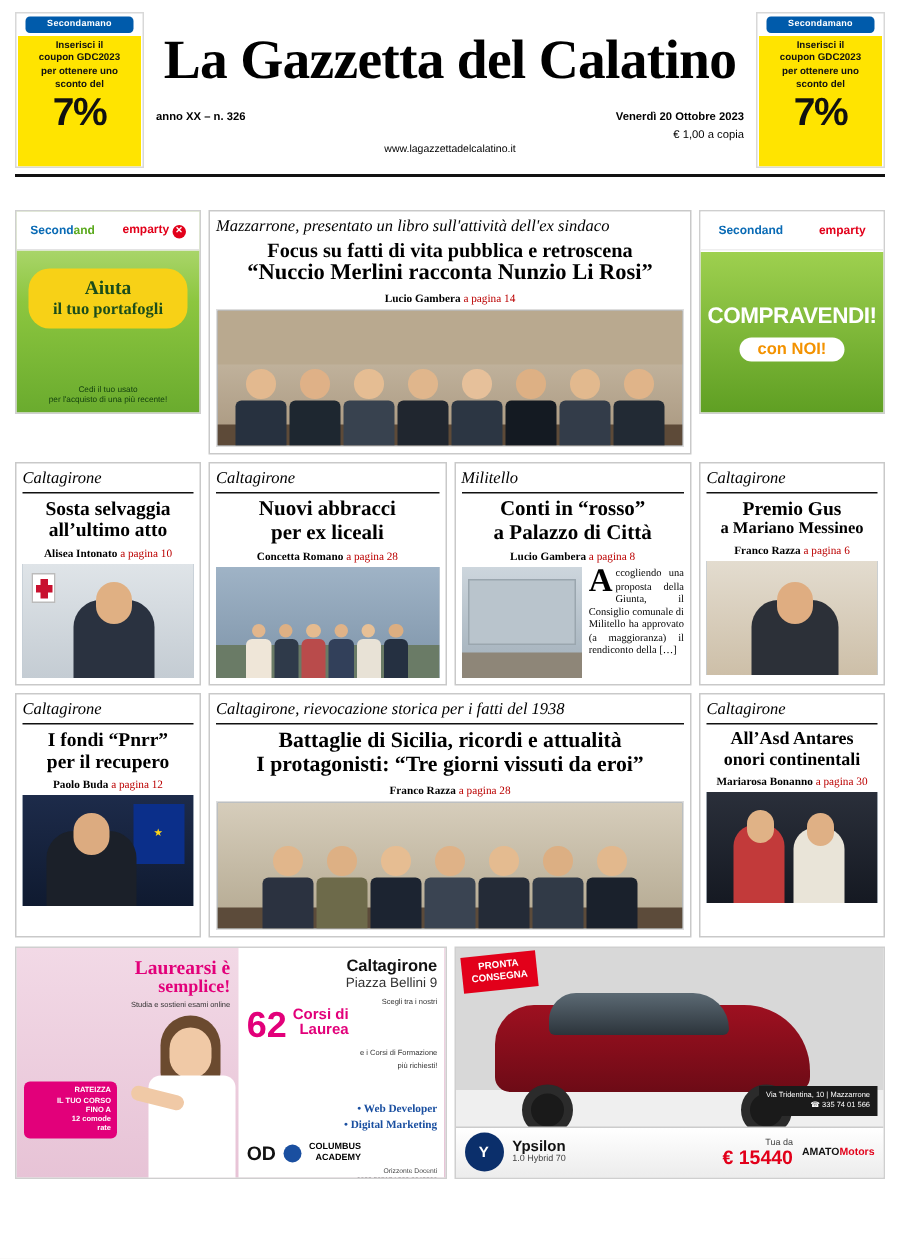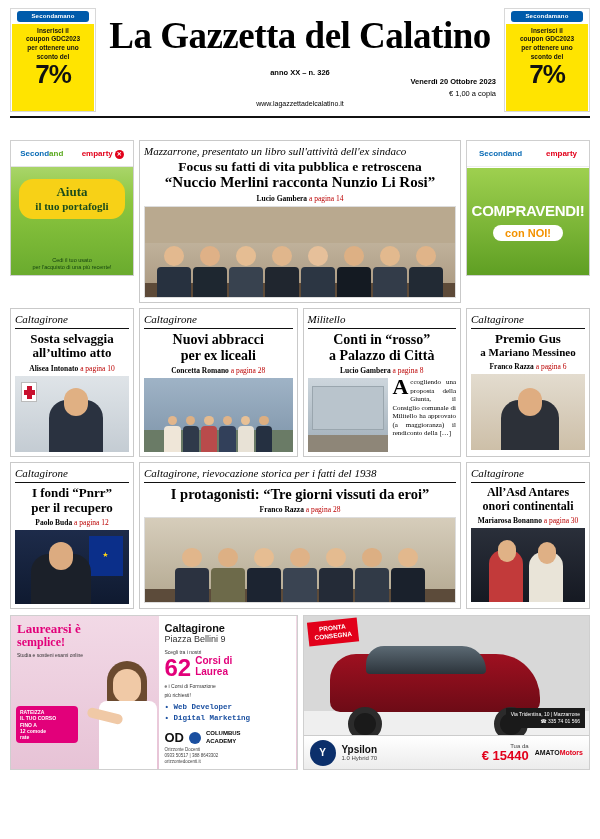--- a/index.html
+++ b/index.html
@@ -82,21 +82,20 @@
     margin-top: 4px;
   }
   .subline {
     display: flex;
     justify-content: space-between;
     font-family: "Liberation Sans", sans-serif;
     font-size: 7.5px;
     font-weight: bold;
     margin-top: 14px;
     padding: 0 2px;
-    flex-direction: column;
   }
   .subline-center { text-align: center; flex: 1; }
   .subline .small { font-weight: normal; }
   .subline-col { display: flex; flex-direction: column; gap: 3px; }
   .subline-col.right { text-align: right; }
   .url {
     font-family: "Liberation Sans", sans-serif;
     font-size: 7px;
     text-align: center;
     margin-top: 2px;
@@ -238,20 +237,21 @@
     grid-template-columns: 1fr 1fr;
     gap: 5px;
     height: 155px;
   }
   .ad-columbus {
     border: 1px solid #cfcfcf;
     position: relative;
     overflow: hidden;
     background: linear-gradient(#f2d9e6, #e7c3d6);
     display: flex;
+    text-align: right;
   }
   .col-left { width: 52%; position: relative; padding: 6px; }
   .col-right { width: 48%; background:#fff; position: relative; padding: 6px 5px; }
   .laurearsi {
     font-family: "Liberation Serif", serif;
     font-weight: bold; font-size: 13px; color: #e2007a; line-height: 1.05;
   }
   .laurearsi .sub { font-size: 12px; }
   .mini { font-family:"Liberation Sans", sans-serif; font-size:5px; color:#333; margin-top:3px;}
   .ratebadge {
@@ -264,21 +264,21 @@
     position: absolute; right: -4px; bottom: 0; width: 70px; height: 120px;
   }
   .g-hair { position:absolute; left:14px; top:12px; width:40px; height:52px; background:#6b4a2f; border-radius:20px 20px 14px 14px;}
   .g-face { position:absolute; left:20px; top:20px; width:28px; height:34px; background:#f0c9a6; border-radius:14px;}
   .g-body { position:absolute; left:6px; top:52px; width:58px; height:70px; background:#fff; border-radius:8px 8px 0 0;}
   .g-arm { position:absolute; left:-6px; top:62px; width:36px; height:10px; background:#f0c9a6; border-radius:5px; transform: rotate(14deg);}
   .cal-title { font-family:"Liberation Sans", sans-serif; font-weight:bold; font-size:11px; color:#111;}
   .cal-sub { font-family:"Liberation Sans", sans-serif; font-size:9px; color:#333;}
   .corsi-num { font-family:"Liberation Sans", sans-serif; font-weight:bold; font-size:24px; color:#e2007a; line-height:1;}
   .corsi-txt { font-family:"Liberation Sans", sans-serif; font-weight:bold; font-size:10px; color:#e2007a; line-height:1.05;}
-  .bullets { font-family:Liberation Mono, monospace; font-weight:bold; font-size:7.5px; color:#1a4fa0; margin-top:4px; line-height:1.45;}
+  .bullets { font-family:Liberation Serif, serif; font-weight:bold; font-size:7.5px; color:#1a4fa0; margin-top:20px; line-height:1.45;}
   .od-logo { font-family:"Liberation Sans", sans-serif; font-weight:bold; font-size:13px; color:#111; }
   .col-foot { font-family:"Liberation Sans", sans-serif; font-size:4.5px; color:#444; line-height:1.3; margin-top:2px;}
 
   .ad-car {
     border: 1px solid #cfcfcf;
     position: relative; overflow: hidden;
     background: linear-gradient(#d8d8d8 0 62%, #efefef 62% 100%);
   }
   .car-body {
     position: absolute; left: 26px; top: 38px; width: 210px; height: 58px;
@@ -580,20 +580,21 @@
           <div style="position:absolute;left:13px;top:16px;width:7px;height:7px;color:#ffd617;font-size:7px;text-align:center;line-height:7px">★</div>
         </div>
         <div style="position:absolute;left:16px;bottom:0;width:60px;height:50px;background:#1b2029;border-radius:18px 18px 0 0"></div>
         <div style="position:absolute;left:34px;bottom:34px;width:24px;height:28px;background:#dcab80;border-radius:12px"></div>
       </div>
     </div>
 
     <div class="cell">
       <div class="kicker">Caltagirone, rievocazione storica per i fatti del 1938</div>
       <div class="rule"></div>
+      <div class="headline" style="font-size:14.5px">Battaglie di Sicilia, ricordi e attualità</div>
       <div class="headline" style="font-size:14.5px">I protagonisti: “Tre giorni vissuti da eroi”</div>
       <div class="byline">
         <b>Franco Razza</b>
         <span class="pg">a pagina 28</span>
       </div>
       <div class="photo photo-sim" style="height:86px;border:1px solid #ddd">
         <div class="sky" style="background:linear-gradient(#d6cdbb,#b3a890)"></div>
         <div style="position:absolute;left:0;right:0;bottom:0;height:16%;background:#5c4b3a"></div>
         <div class="figs">
           <div class="fig">

